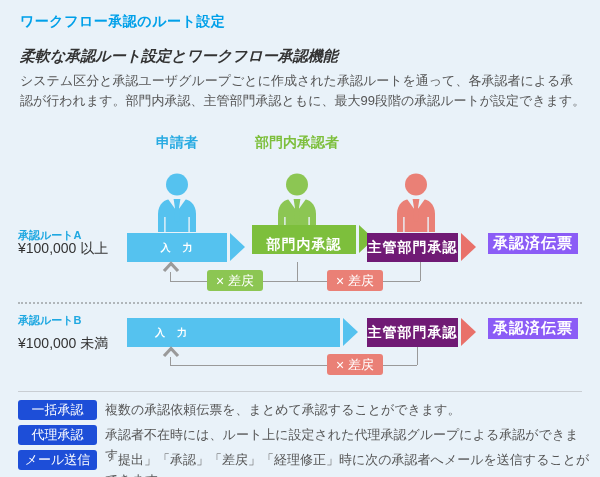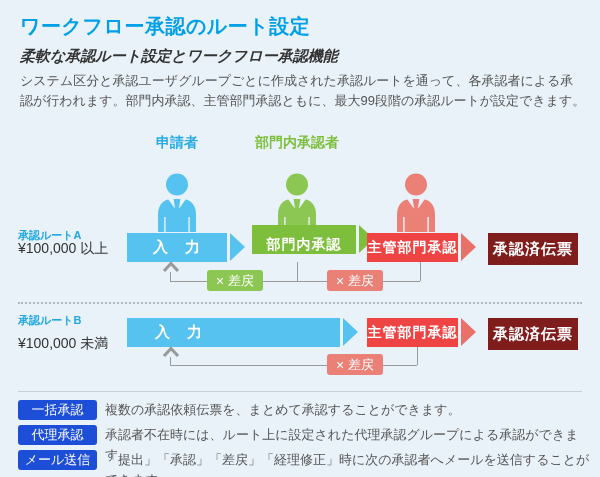--- a/index.html
+++ b/index.html
@@ -1,42 +1,42 @@
 <!DOCTYPE html>
 <html><head>
 <meta charset="utf-8">
 <style>
   html,body{margin:0;padding:0;}
   body{font-family:"Liberation Sans","DejaVu Sans",sans-serif;}
   .canvas{position:relative;width:600px;height:477px;background:#e9f2f9;overflow:hidden;}
 
-  .title{position:absolute;left:20px;top:13px;margin:0;font-size:20px;font-weight:bold;color:#00a0e9;letter-spacing:.5px;}
+  .title{position:absolute;left:20px;top:13px;margin:0;font-size:14px;font-weight:bold;color:#00a0e9;letter-spacing:.5px;}
   .subtitle{position:absolute;left:20px;top:47px;margin:0;font-size:15px;font-weight:bold;color:#333;font-style:italic;}
   .desc{position:absolute;left:20px;top:71px;margin:0;width:566px;font-size:13px;line-height:20px;color:#555;}
 
   .role-label{position:absolute;top:134px;font-size:14px;font-weight:bold;text-align:center;}
   .role-label.applicant{left:132px;width:90px;color:#29abe2;}
   .role-label.dept{left:247px;width:100px;color:#7dbf3c;}
   .role-label.sup{left:352px;width:130px;color:#e9716a;}
   .role-note{display:block;font-size:13px;margin-top:2px;}
 
   .person{position:absolute;top:173px;width:52px;height:59px;}
 
   .route-name{position:absolute;left:18px;font-size:11px;font-weight:bold;color:#1fa8e1;}
   .route-cond{position:absolute;left:18px;font-size:14px;color:#333;}
 
   .arrow{position:absolute;height:29px;display:flex;align-items:center;justify-content:center;
-         color:#fff;font-weight:bold;font-size:15px;letter-spacing:1px;}
+         color:#fff;font-weight:bold;font-size:10px;letter-spacing:1px;}
   .arrow .tip{position:absolute;left:100%;margin-left:3px;top:0;width:0;height:0;
               border-top:14.5px solid transparent;border-bottom:14.5px solid transparent;
               border-left:15px solid #000;}
   .arrow.blue{background:#55c2ef;} .arrow.blue .tip{border-left-color:#55c2ef;}
   .arrow.green{background:#7dbf3c;font-size:14px;} .arrow.green .tip{border-left-color:#7dbf3c;}
-  .arrow.red{background:#ef4444;font-size:14px;} .arrow.red .tip{border-left-color:#e9716a;}
-  .endbox{position:absolute;height:32px;width:90px;background:#7f1d1d;display:flex;align-items:center;
+  .arrow.red{background:#701a75;font-size:14px;} .arrow.red .tip{border-left-color:#e9716a;}
+  .endbox{position:absolute;height:21px;width:90px;background:#8b5cf6;display:flex;align-items:center;
           justify-content:center;color:#fff;font-weight:bold;font-size:15px;letter-spacing:1px;}
 
   .vline{position:absolute;width:0;border-left:1.5px solid #9a9a9a;}
   .hline{position:absolute;height:0;border-top:1.5px solid #9a9a9a;}
   .chev{position:absolute;width:20px;height:12px;}
 
   .ret{position:absolute;width:56px;height:21px;border-radius:3px;display:flex;align-items:center;
        justify-content:center;gap:4px;color:#fff;font-size:13px;}
   .ret .x{font-size:14px;line-height:1;}
   .ret.green{background:#8cc653;}

